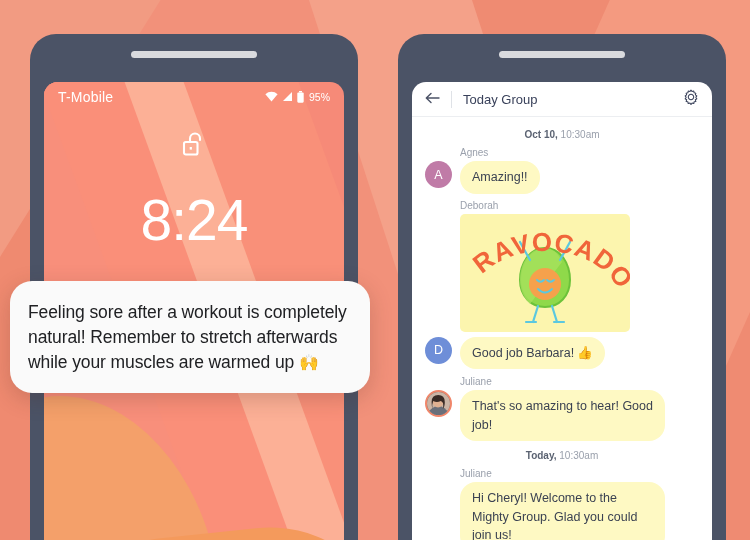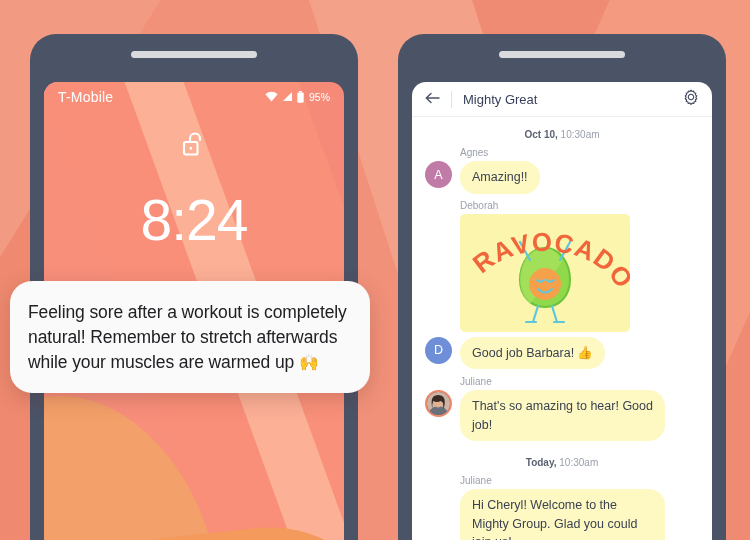--- a/index.html
+++ b/index.html
@@ -208,21 +208,21 @@
   <div class="screen">
     <div class="app">
 
       <div class="appbar">
         <span>
           <svg width="15" height="12" viewBox="0 0 15 12">
             <path d="M14 6 H1.5 M6 1.5 L1.3 6 L6 10.5" fill="none" stroke="#4b5266" stroke-width="1.4" stroke-linecap="round" stroke-linejoin="round"></path>
           </svg>
         </span>
         <span class="divider-v"></span>
-        <span class="appbar-title">Mighty Great</span>
+        <span class="appbar-title">Today Group</span>
         <span>
           <svg width="16" height="16" viewBox="0 0 20 20">
             <path d="M10 6.6 A3.4 3.4 0 1 0 10 13.4 A3.4 3.4 0 1 0 10 6.6 Z
                      M10 1.4 L11.3 3.2 L13.5 2.6 L13.9 4.8 L16.1 5.2 L15.4 7.3
                      L17.3 8.6 L16 10.4 L17.3 12.2 L15.4 13.5 L16.1 15.6 L13.9 16
                      L13.5 18.2 L11.3 17.6 L10 19.4 L8.7 17.6 L6.5 18.2 L6.1 16
                      L3.9 15.6 L4.6 13.5 L2.7 12.2 L4 10.4 L2.7 8.6 L4.6 7.3
                      L3.9 5.2 L6.1 4.8 L6.5 2.6 L8.7 3.2 Z" fill="none" stroke="#39415a" stroke-width="1.3" stroke-linejoin="round"></path>
           </svg>
         </span>
@@ -293,21 +293,21 @@
               <circle cx="11" cy="10" r="5.4" fill="#e0b192"></circle>
               <path d="M4.6 10 q0 -7 6.6 -7 q6.6 0 6.6 7 q0 5 -2 7 q1.6 -7 -2 -8 q-4 2 -7.6 0 q-1.4 3 -0.6 8 q-1 -2 -1 -7 Z" fill="#3a2b26"></path>
             </svg>
           </div>
           <div class="msgcol">
             <div class="sender">Juliane</div>
             <div class="bubble">That's so amazing to hear! Good job!</div>
           </div>
         </div>
 
-        <div class="daystamp" style="margin-top:16px;">
+        <div class="daystamp" style="margin-top:9px;">
           <b>Today,</b><span> 10:30am</span>
         </div>
 
         <div class="msgrow">
           <div class="avatar spacer"></div>
           <div class="msgcol">
             <div class="sender">Juliane</div>
             <div class="bubble">Hi Cheryl! Welcome to the Mighty Group. Glad you could join us!</div>
           </div>
         </div>

